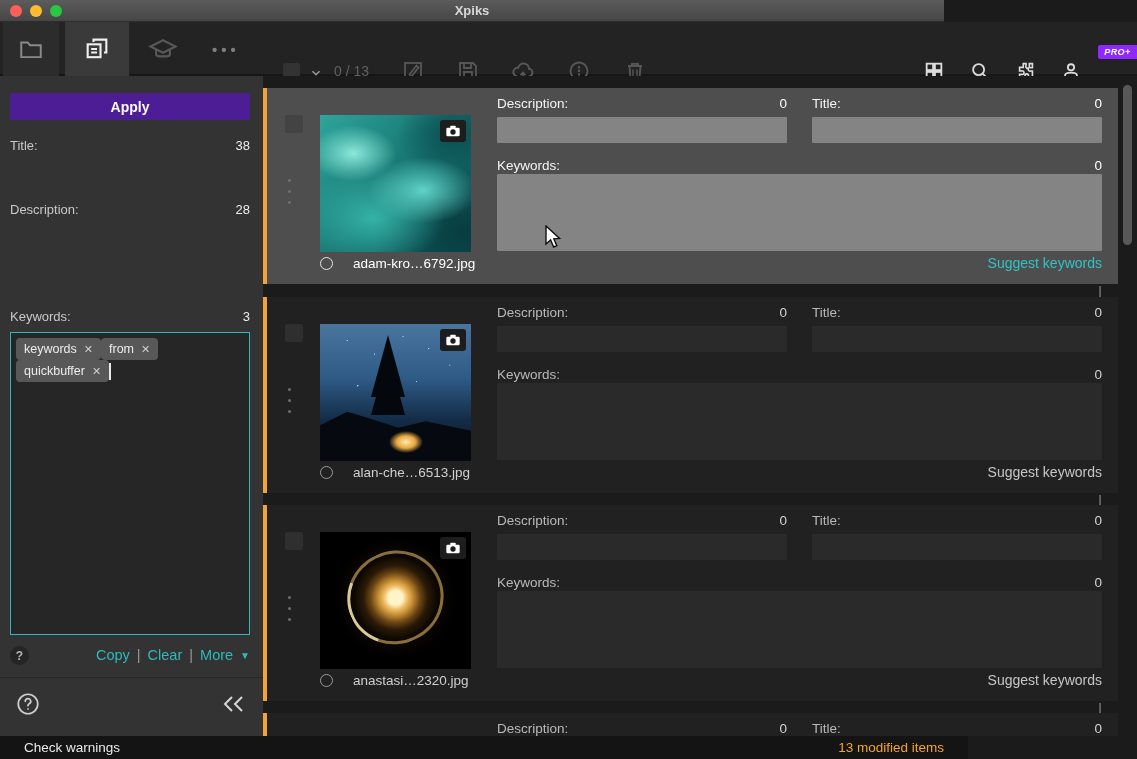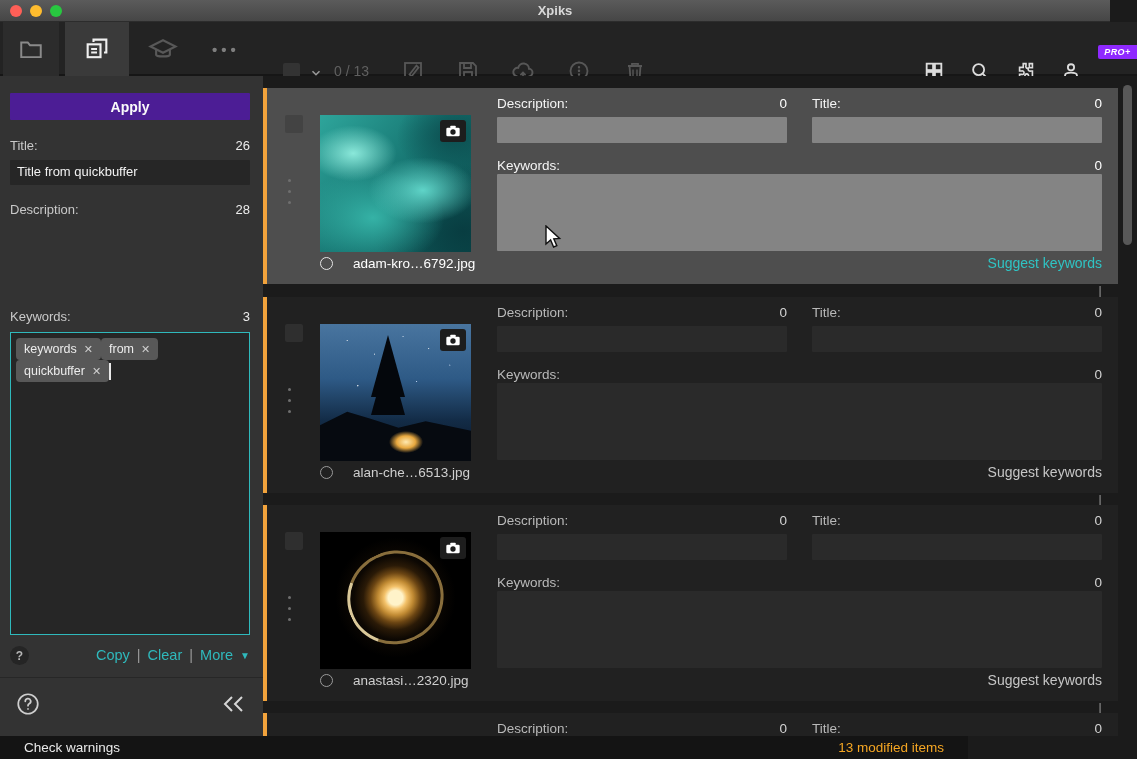--- a/index.html
+++ b/index.html
@@ -4,21 +4,21 @@
 <style>
   * { margin:0; padding:0; box-sizing:border-box; }
   html,body { width:1137px; height:759px; }
   body {
     font-family:"Liberation Sans","DejaVu Sans",sans-serif;
     background:#1b1b1b; color:#ddd; overflow:hidden; position:relative;
     -webkit-font-smoothing:antialiased;
   }
 
   
-  .titlebar { position:absolute; top:0; left:0; width:1110px; height:22px;
+  .titlebar { position:absolute; top:0; left:0; width:944px; height:22px;
     background:linear-gradient(#5b5b5b,#464646); border-bottom:1px solid #2c2c2c;
     display:flex; align-items:center; justify-content:center; }
   .titlebar .win-title { font-size:13px; color:#d8d8d8; font-weight:bold; }
   .traffic { position:absolute; left:10px; top:5px; display:flex; gap:8px; }
   .light { width:12px; height:12px; border-radius:50%; }
   .light.red{ background:#ff5f57; } .light.yellow{ background:#febc2e; } .light.green{ background:#28c840; }
 
   
   .toolbar { position:absolute; top:22px; left:0; width:1137px; height:54px;
     background:#232323; border-bottom:2px solid #161616; }
@@ -269,23 +269,22 @@
     </span>
   </div>
   <div class="pro-badge">PRO+</div>
 </div>
 
 <div class="sidebar">
   <div class="apply-btn">Apply</div>
 
   <div class="field-head" style="top:62px">
     <span>Title:</span>
-    <span class="count">26</span>
-  </div>
-  <div class="sb-input" style="top:84px; height:25px;">Title from quickbuffer</div>
+    <span class="count">38</span>
+  </div>
 
   <div class="field-head" style="top:126px">
     <span>Description:</span>
     <span class="count">28</span>
   </div>
 
   <div class="field-head" style="top:233px">
     <span>Keywords:</span>
     <span class="count">3</span>
   </div>

